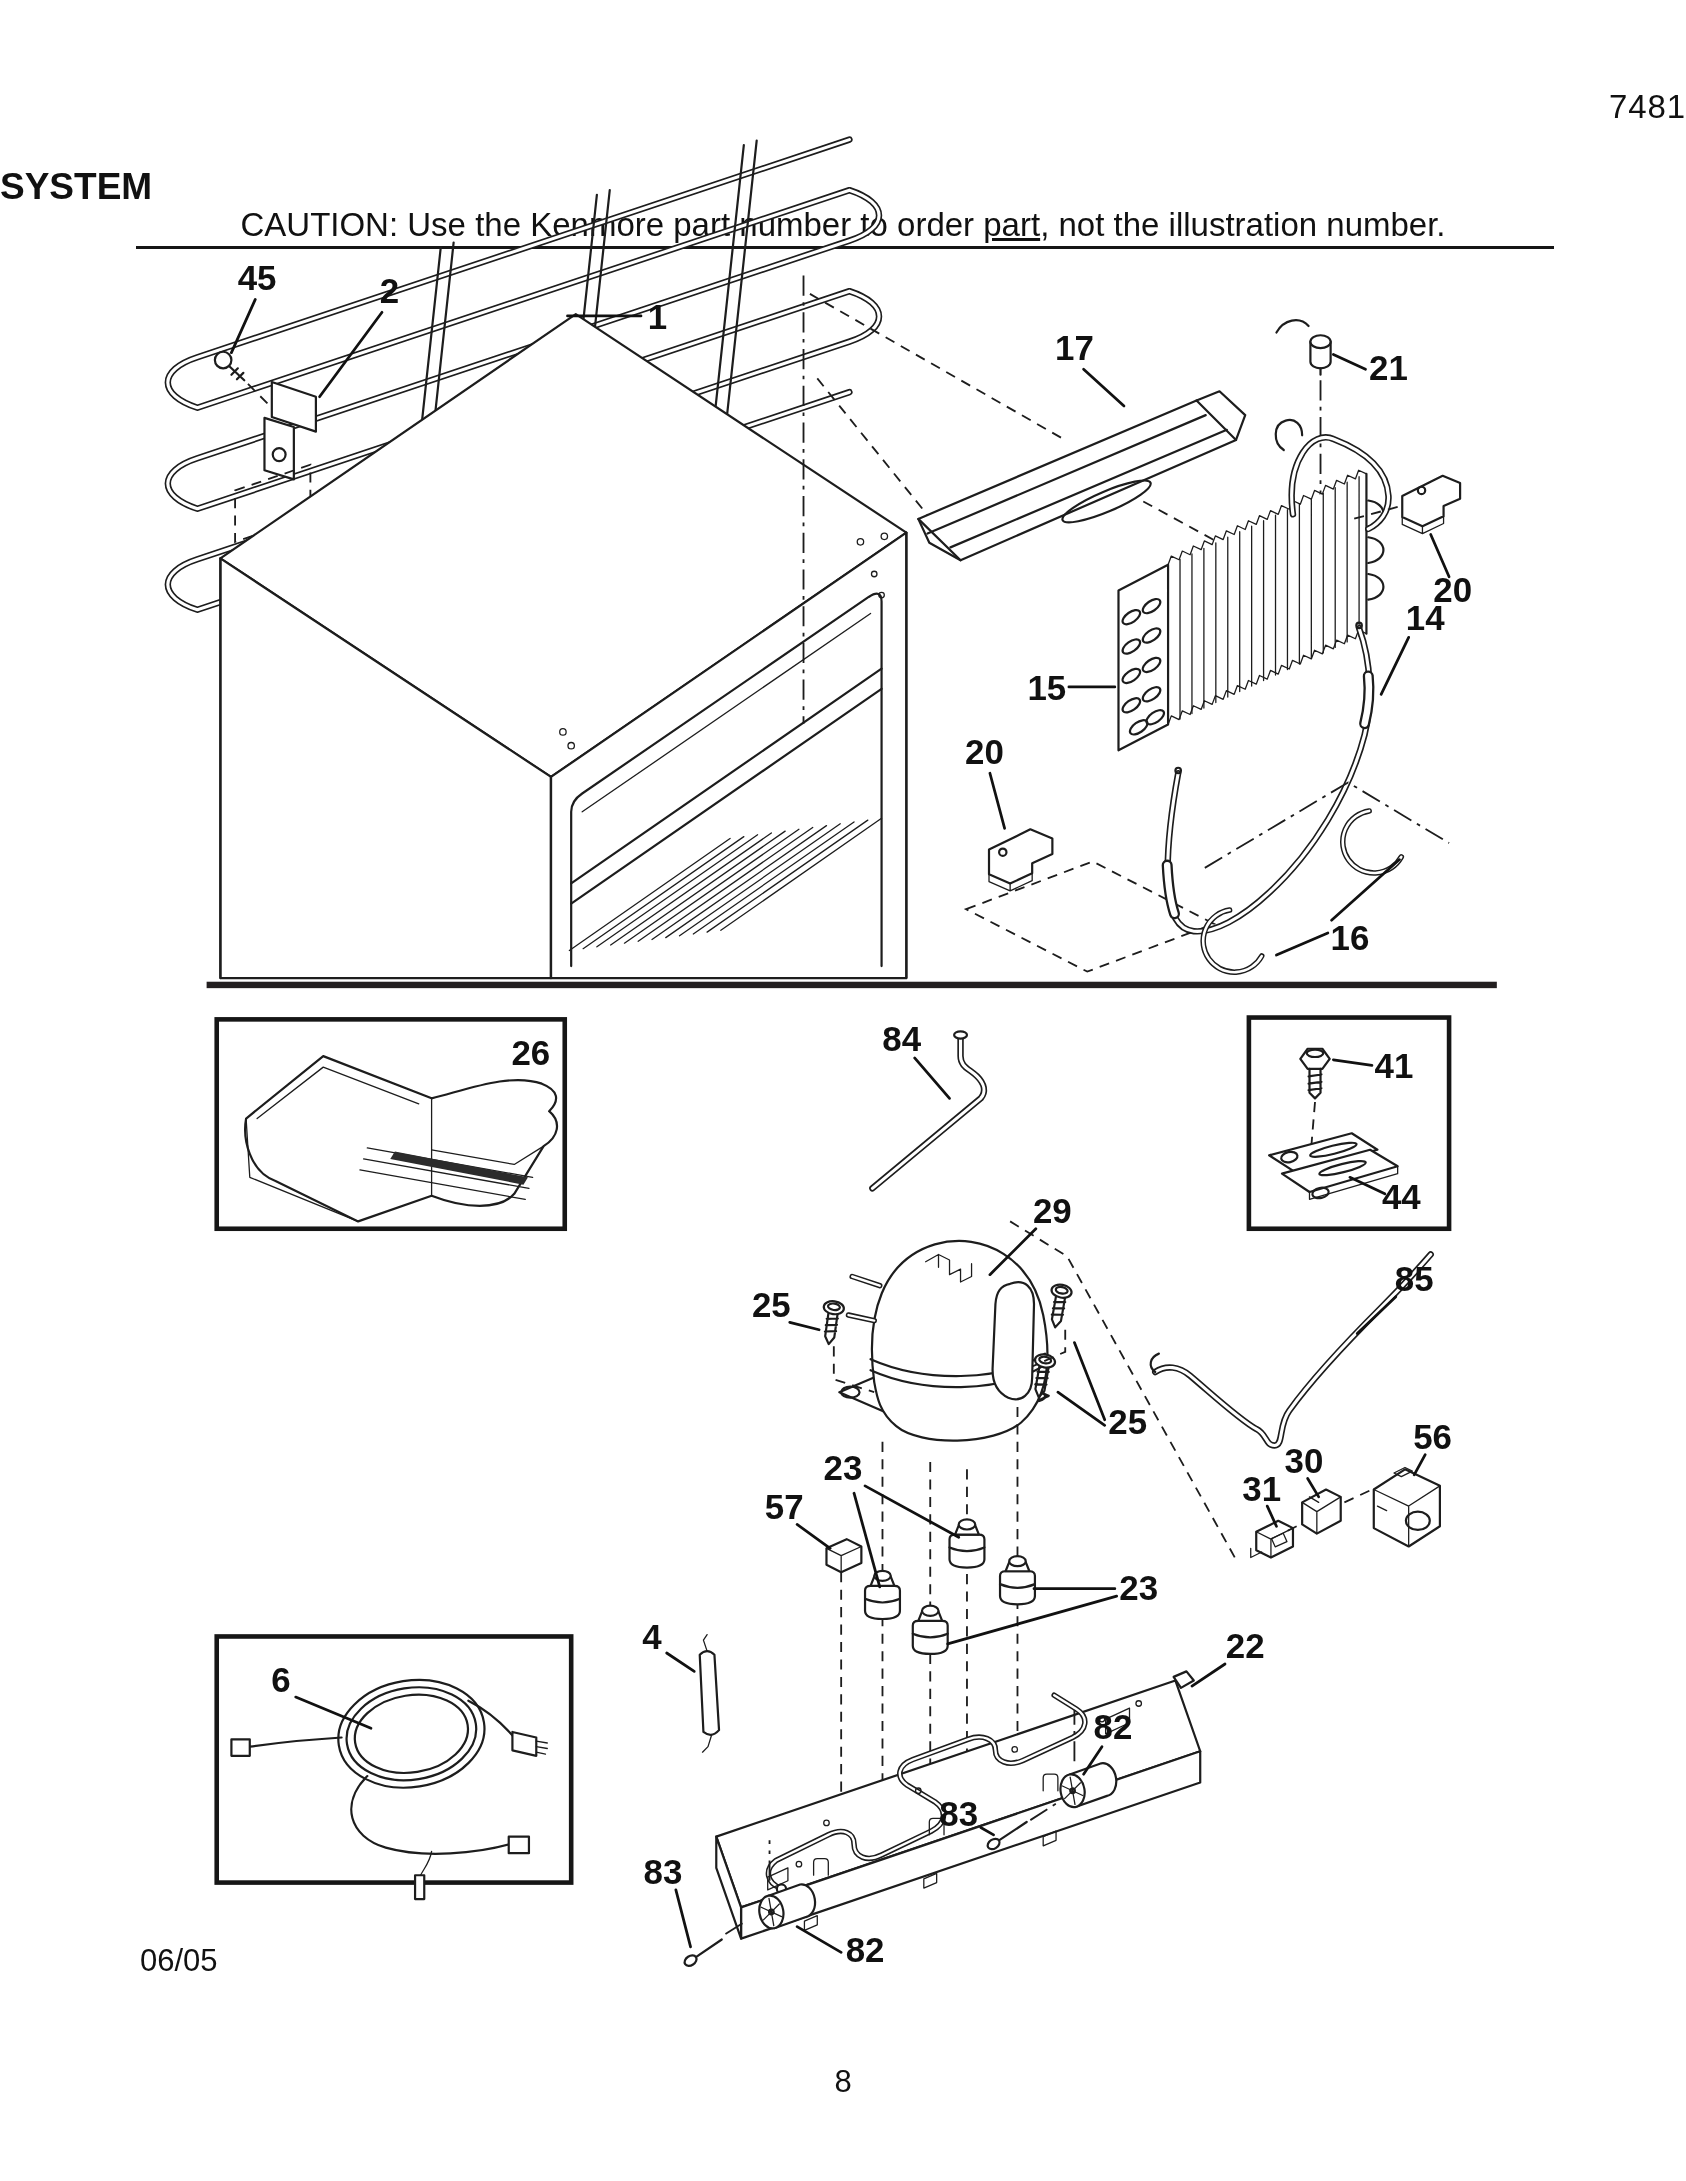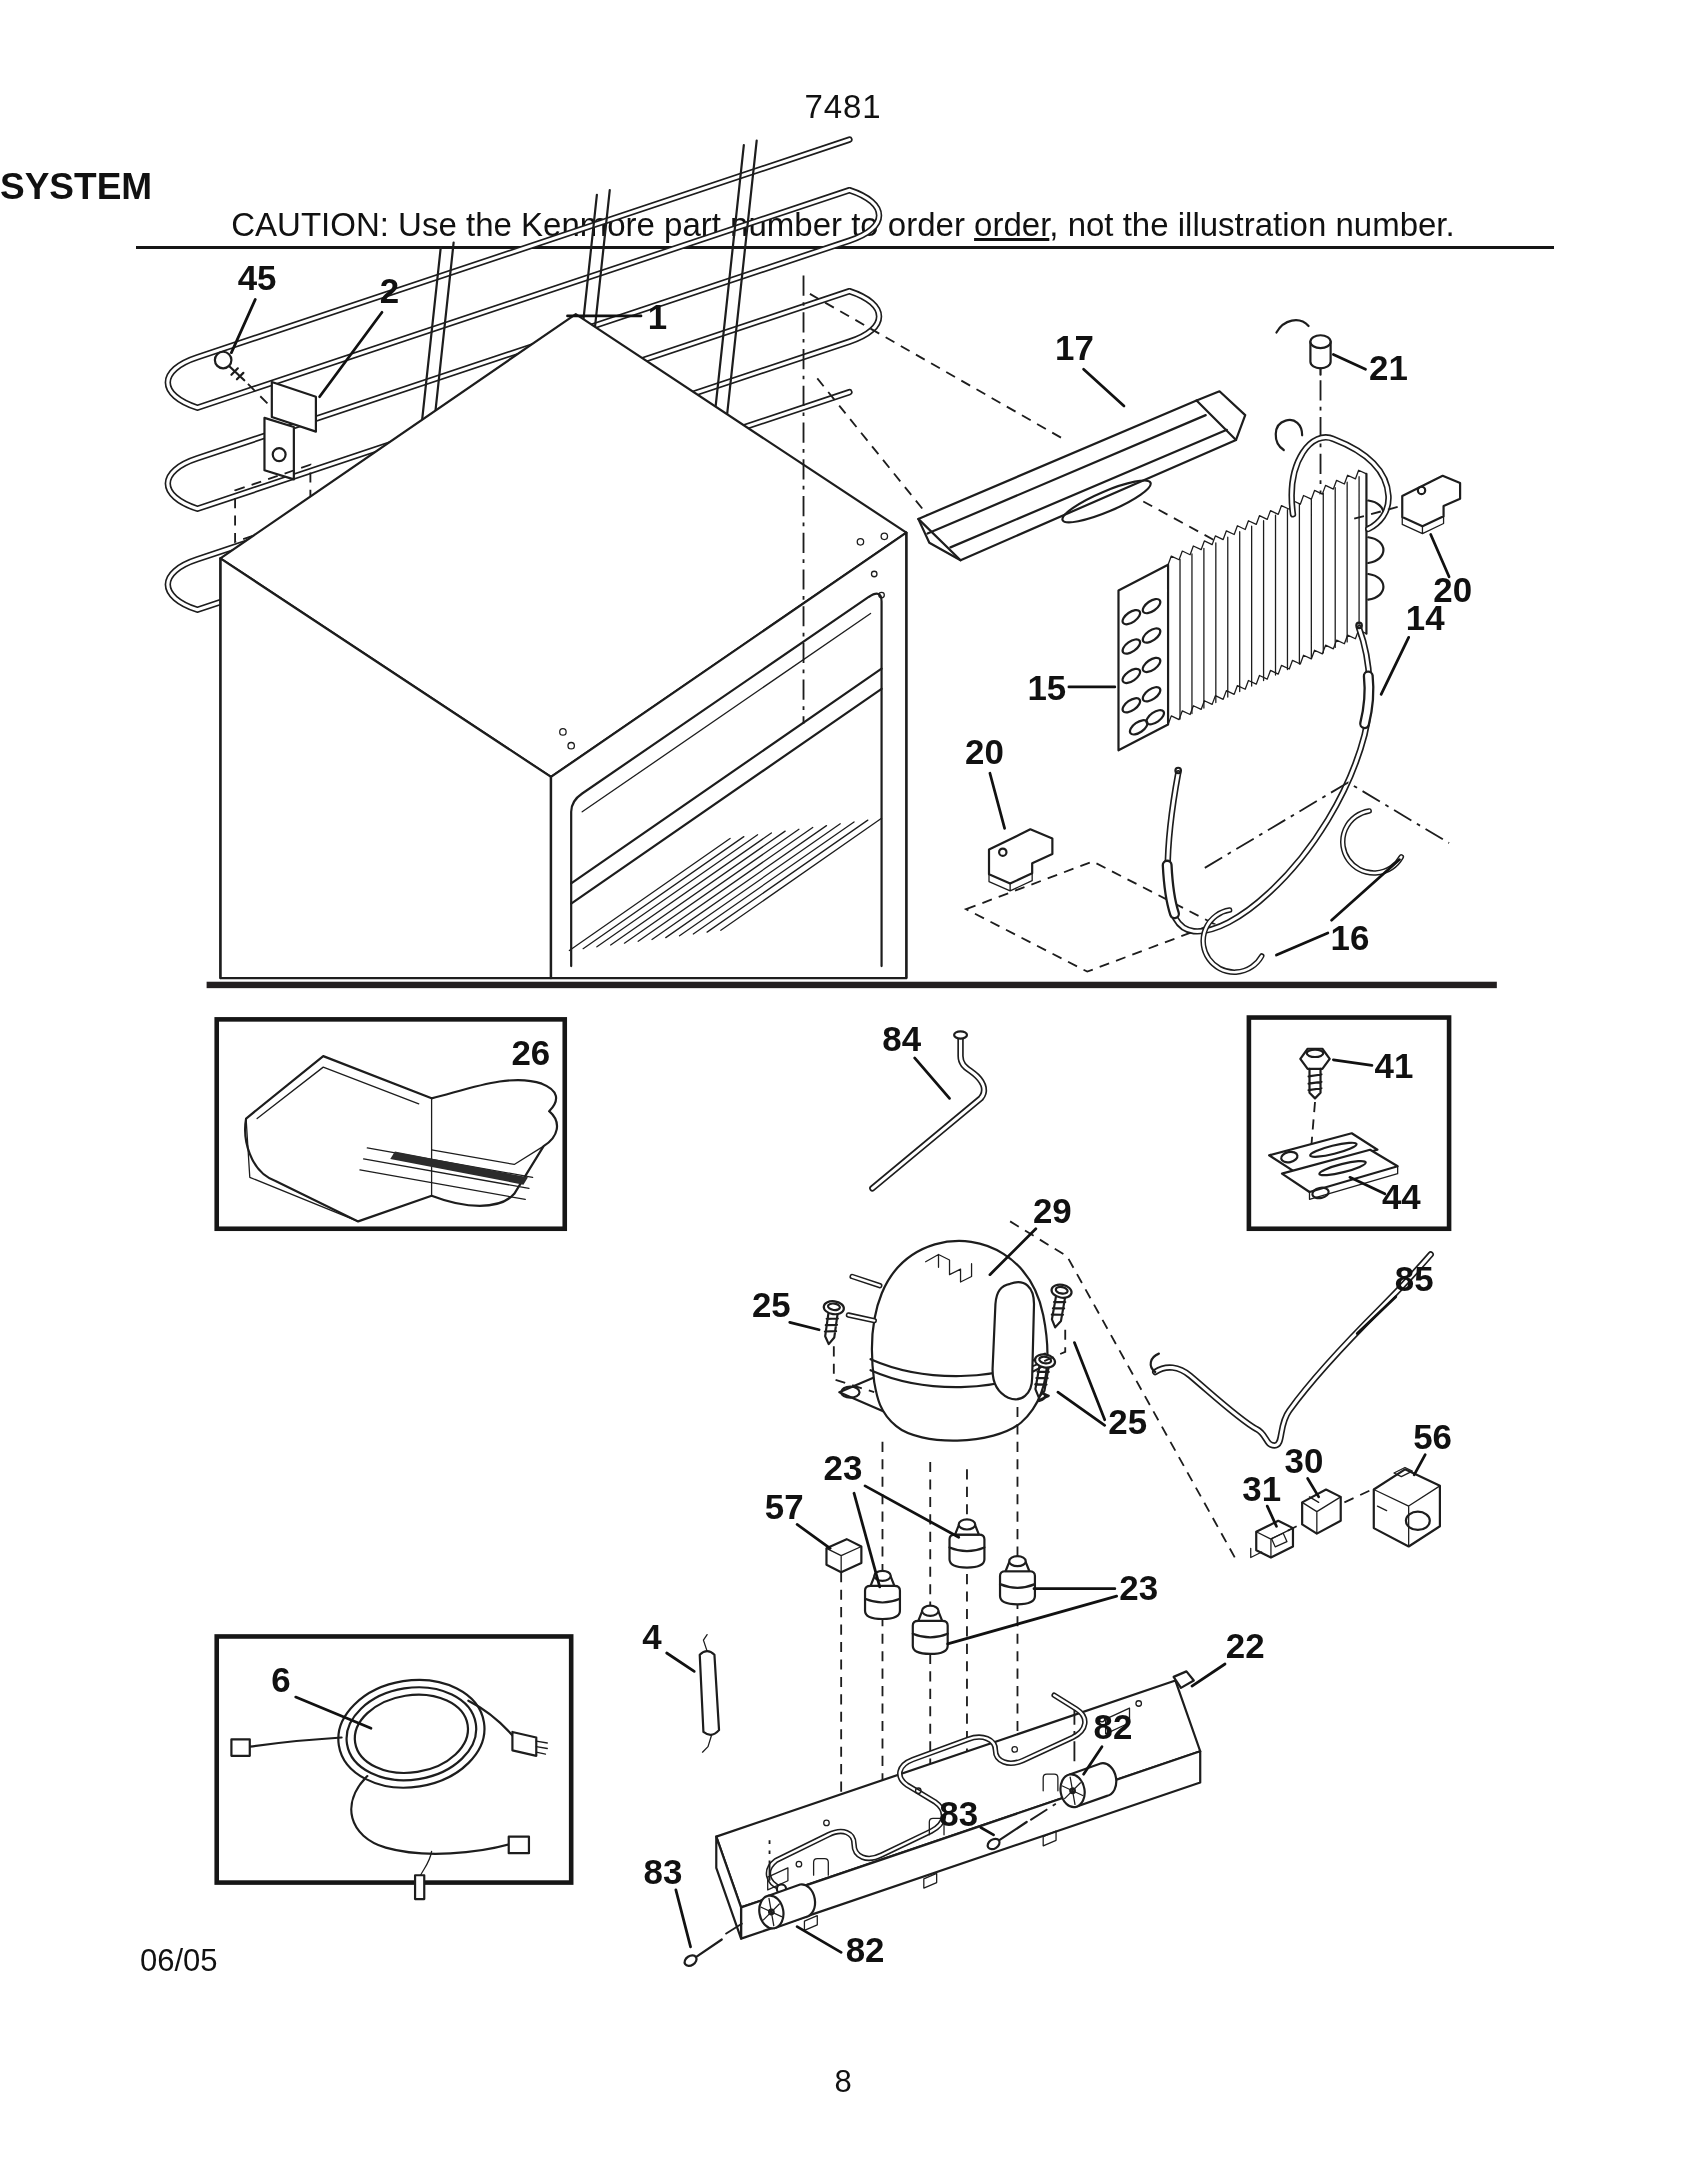--- a/index.html
+++ b/index.html
@@ -1,18 +1,18 @@
 <!DOCTYPE html>
 <html style="font-size:14.7px"><head>
 <meta charset="utf-8">
 <style>
   html,body{margin:0;padding:0;background:#e8e8e8;}
   .page{position:relative;width:1686px;height:2182px;background:#ffffff;margin:0 auto;
         font-family:"Liberation Sans", sans-serif;color:#111;overflow:hidden;}
-  .hdr-num{position:absolute;top:88px;left:0;width:100%;text-align:center;
+  .hdr-num{position:absolute;top:88px;left:0;width:100%;text-align:right;
            font-size:33px;letter-spacing:0.9px;}
   .hdr-title{position:absolute;top:166px;left:0;width:100%;text-align:left;
              font-size:37px;font-weight:bold;}
   .caution{position:absolute;top:206px;left:0;width:100%;text-align:center;font-size:33px;}
   .caution .u{text-decoration:underline;}
   .top-rule{position:absolute;top:246px;left:136px;width:1418px;height:2.8px;background:#161616;}
   .footer-date{position:absolute;top:1943px;left:140px;font-size:31px;}
   .footer-page{position:absolute;top:2064px;left:0;width:100%;text-align:center;font-size:31px;}
   svg.diagram{position:absolute;top:0;left:0;}
   svg .part{stroke:#1d1d1d;stroke-width:2.4;fill:none;stroke-linejoin:round;stroke-linecap:round;}
@@ -28,21 +28,21 @@
                    fill:#111;text-anchor:middle;}
   svg .box{fill:none;stroke:#161616;stroke-width:5;}
 </style>
 </head>
 <body>
 
 <div class="page">
 
   <div class="hdr-num">7481</div>
   <div class="hdr-title">SYSTEM</div>
-  <div class="caution"><span>CAUTION: Use the Kenmore part number to order </span><span class="u">order</span><span>, not the illustration number.</span></div>
+  <div class="caution"><span>CAUTION: Use the Kenmore part number to order </span><span class="u">part</span><span>, not the illustration number.</span></div>
   <div class="top-rule"></div>
 
   <svg class="diagram" width="1686" height="2182" viewBox="0 0 1836 2376" xmlns="http://www.w3.org/2000/svg">
 
     <defs>
       <g id="screw">
         <path class="part" d="M-5 6 L-5 32 M5 6 L5 32 M-5 32 L0 40 L5 32 M-6 13 L6 11 M-6 20 L6 18 M-6 27 L6 25"></path>
         <ellipse class="part wfill" cx="0" cy="0" rx="11" ry="7"></ellipse>
         <ellipse class="part" cx="0" cy="-1" rx="6.5" ry="3.5"></ellipse>
       </g>

